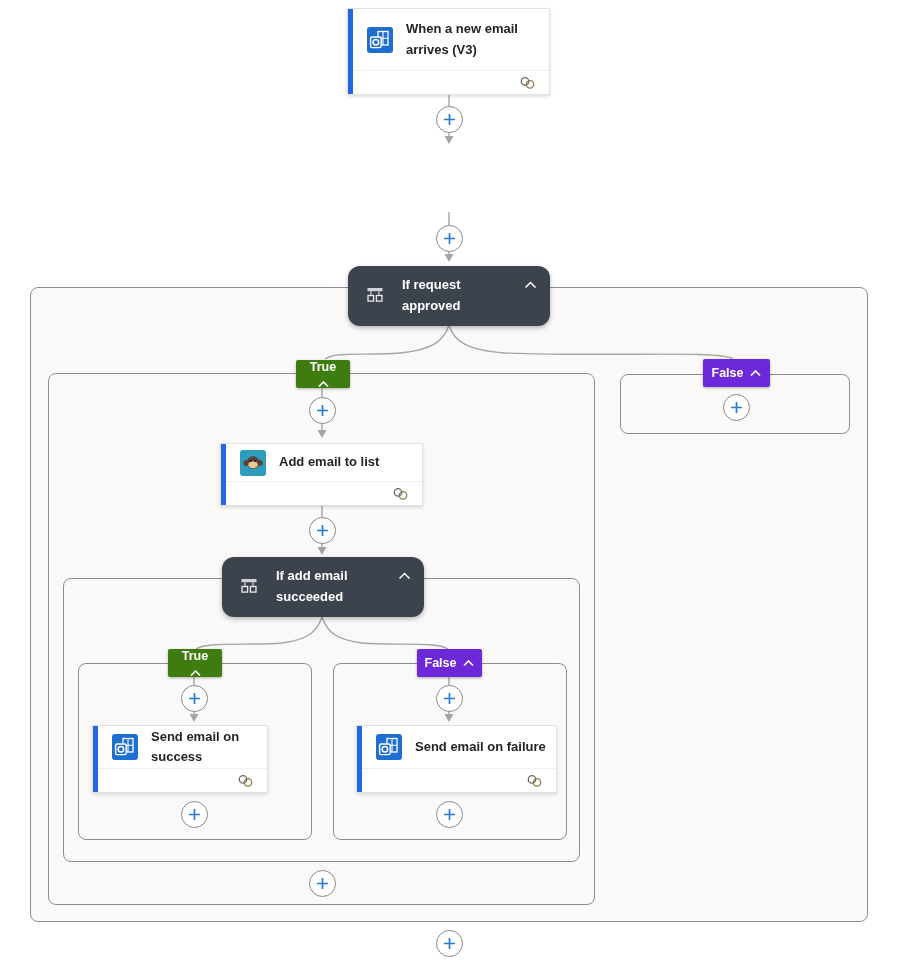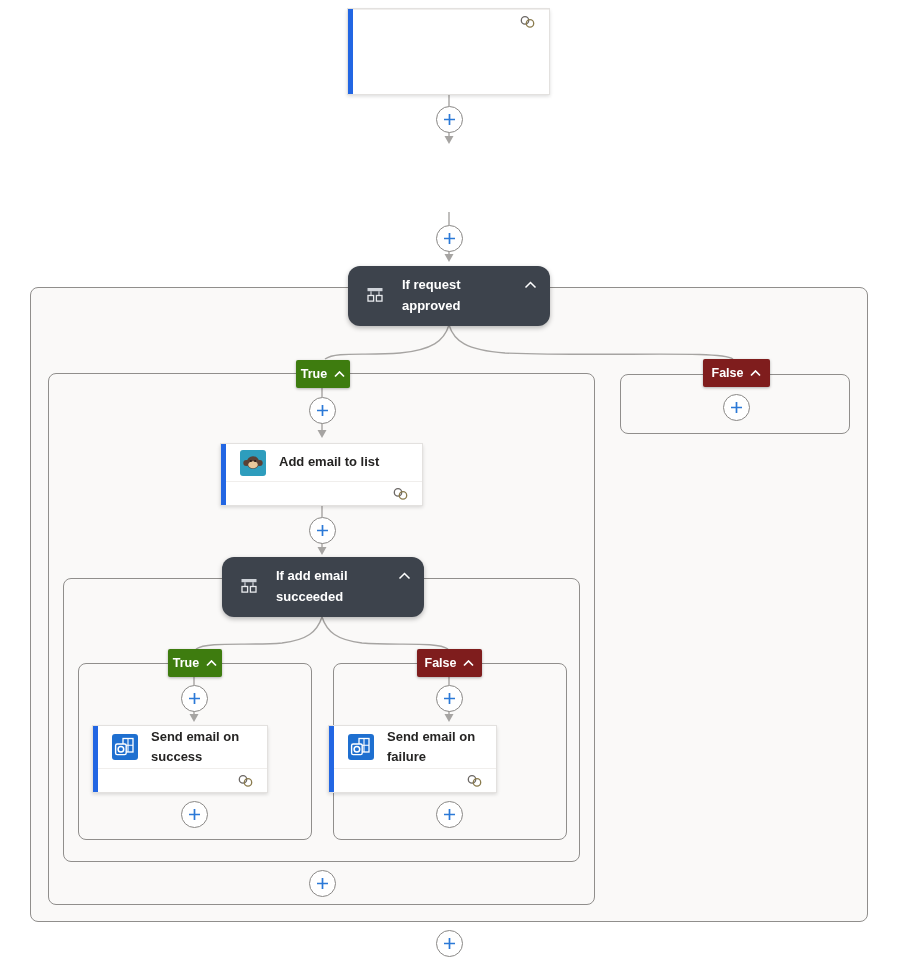--- a/index.html
+++ b/index.html
@@ -36,22 +36,22 @@
   }
   .cond-icon{position:absolute;left:17px;top:21px;}
   .cond-title{margin:9px 30px 0 54px;font-size:13px;font-weight:600;line-height:1.6;}
   .cond-chevron{position:absolute;right:13px;top:15px;}
   
   .badge{
     position:absolute;height:28px;border-radius:2px;z-index:4;color:#ffffff;
     display:flex;align-items:center;justify-content:center;gap:7px;
     font-size:12.5px;font-weight:700;box-shadow:0 1px 3px rgba(0,0,0,.3);
   }
-  .badge-true{background:#3e7c0f;}
-  .badge-false{background:#7f1d1d;}
+  .badge-true{background:#3e7c0f;flex-direction:column;}
+  .badge-false{background:#6d28d9;}
   
   .plus{
     position:absolute;width:27px;height:27px;border-radius:50%;z-index:3;
     background:#ffffff;border:1px solid #8a8886;
     display:flex;align-items:center;justify-content:center;cursor:pointer;
   }
 </style>
 </head>
 <body>
 
@@ -88,20 +88,31 @@
       <polygon points="444.5,254 453.5,254 449,262"></polygon>
       <polygon points="317.5,430 326.5,430 322,438"></polygon>
       <polygon points="317.5,547 326.5,547 322,555"></polygon>
       <polygon points="189.5,714 198.5,714 194,722"></polygon>
       <polygon points="444.5,714 453.5,714 449,722"></polygon>
     </g>
   </svg>
 
   <div class="card" style="left:347px;top:8px;width:203px;height:87px">
     <div class="accent"></div>
+    <div class="card-body">
+      <div class="icon-tile" style="background:#1e6fd0">
+        <svg width="26" height="26" viewBox="0 0 26 26">
+          <rect x="11" y="4.5" width="10" height="13.5" fill="none" stroke="#fff" stroke-width="1.3"></rect>
+          <path d="M11 11.2 H21 M16 4.5 V18" stroke="#fff" stroke-width="1.1" fill="none"></path>
+          <rect x="3.6" y="10" width="10.6" height="10.6" rx="1.6" fill="#1e6fd0" stroke="#fff" stroke-width="1.4"></rect>
+          <circle cx="8.9" cy="15.3" r="2.8" fill="none" stroke="#fff" stroke-width="1.5"></circle>
+        </svg>
+      </div>
+      <div class="card-title">When a new email arrives (V3)</div>
+    </div>
     <div class="card-footer">
       <svg width="17" height="14" viewBox="0 0 17 14">
         <circle cx="6" cy="5.4" r="3.7" fill="none" stroke="#6b6764" stroke-width="1.3"></circle>
         <circle cx="11" cy="8.4" r="3.7" fill="none" stroke="#8a7b4d" stroke-width="1.3"></circle>
       </svg>
     </div>
   </div>
 
 
   <div class="cond-card" style="left:348px;top:266px;width:202px;height:60px">
@@ -193,21 +204,21 @@
       <div class="card-title">Send email on success</div>
     </div>
     <div class="card-footer">
       <svg width="17" height="14" viewBox="0 0 17 14">
         <circle cx="6" cy="5.4" r="3.7" fill="none" stroke="#6b6764" stroke-width="1.3"></circle>
         <circle cx="11" cy="8.4" r="3.7" fill="none" stroke="#8a7b4d" stroke-width="1.3"></circle>
       </svg>
     </div>
   </div>
 
-  <div class="card" style="left:328px;top:725px;width:169px;height:68px">
+  <div class="card" style="left:356px;top:725px;width:201px;height:68px">
     <div class="accent"></div>
     <div class="card-body">
       <div class="icon-tile" style="background:#1e6fd0">
         <svg width="26" height="26" viewBox="0 0 26 26">
           <rect x="11" y="4.5" width="10" height="13.5" fill="none" stroke="#fff" stroke-width="1.3"></rect>
           <path d="M11 11.2 H21 M16 4.5 V18" stroke="#fff" stroke-width="1.1" fill="none"></path>
           <rect x="3.6" y="10" width="10.6" height="10.6" rx="1.6" fill="#1e6fd0" stroke="#fff" stroke-width="1.4"></rect>
           <circle cx="8.9" cy="15.3" r="2.8" fill="none" stroke="#fff" stroke-width="1.5"></circle>
         </svg>
       </div>

